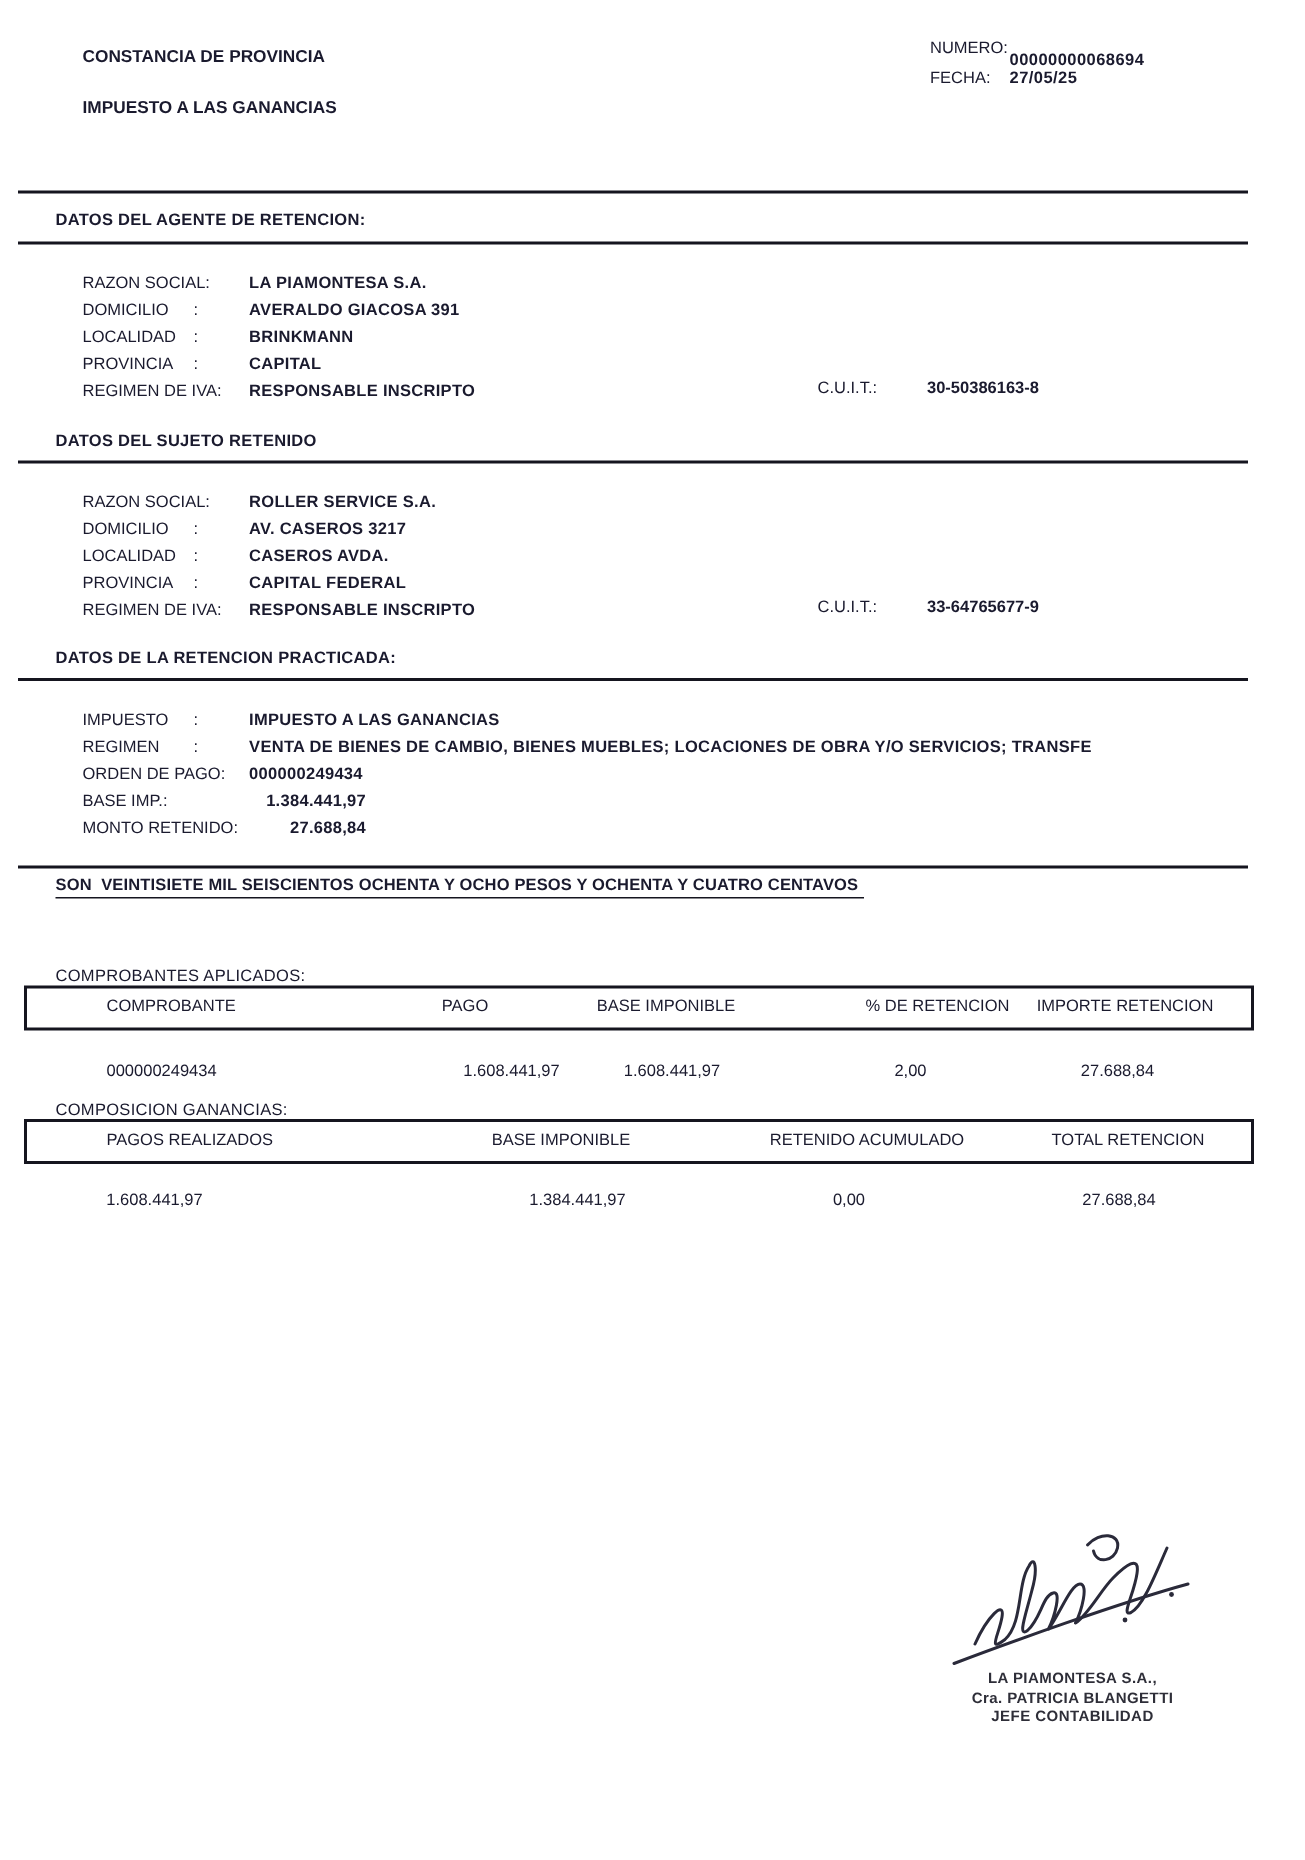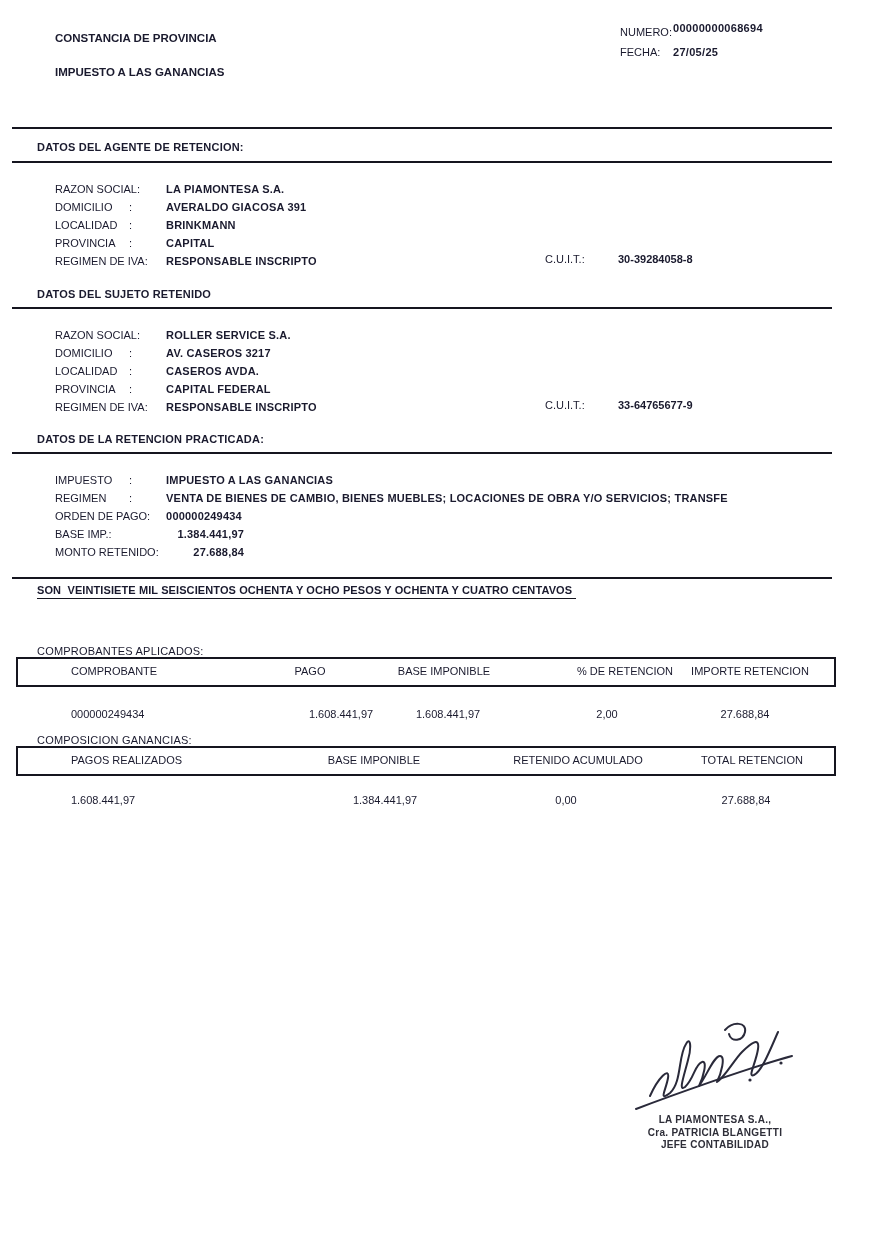--- a/index.html
+++ b/index.html
@@ -34,21 +34,21 @@
 <body>
 
 <div class="page">
 
   <div class="abs bold" style="left:55px;top:32px;font-size:11.5px;">CONSTANCIA DE PROVINCIA</div>
   <div class="abs bold" style="left:55px;top:66px;font-size:11.5px;">IMPUESTO A LAS GANANCIAS</div>
 
   <div class="hdr-kv" style="left:620px;top:26px;">
     <span>NUMERO:</span>
   </div>
-  <div class="hdr-kv kv-val" style="left:673px;top:22px;text-align:right;">00000000068694</div>
+  <div class="hdr-kv kv-val" style="left:673px;top:34px;text-align:right;">00000000068694</div>
   <div class="hdr-kv" style="left:620px;top:46px;">
     <span>FECHA:</span>
   </div>
   <div class="hdr-kv kv-val" style="left:673px;top:46px;">27/05/25</div>
 
   <div class="rule" style="top:127px;"></div>
 
   <div class="heading" style="top:141px;">DATOS DEL AGENTE DE RETENCION:</div>
   <div class="rule" style="top:161px;"></div>
 
@@ -83,21 +83,21 @@
     </div>
     <div class="frow">
       <span class="flabel">
           <span class="fname">REGIMEN DE IVA:</span>
           <span class="fcolon"></span>
         </span>
       <span class="fvalue">RESPONSABLE INSCRIPTO</span>
     </div>
   </div>
   <div class="abs" style="left:545px;top:253px;">C.U.I.T.:</div>
-  <div class="abs bold" style="left:618px;top:253px;">30-39284058-8</div>
+  <div class="abs bold" style="left:618px;top:253px;">30-50386163-8</div>
 
   <div class="heading" style="top:288px;">DATOS DEL SUJETO RETENIDO</div>
   <div class="rule" style="top:307px;"></div>
 
   <div class="rows" style="top:326px;">
     <div class="frow">
       <span class="flabel">
           <span class="fname">RAZON SOCIAL</span>
           <span class="fcolon">:</span>
         </span>

